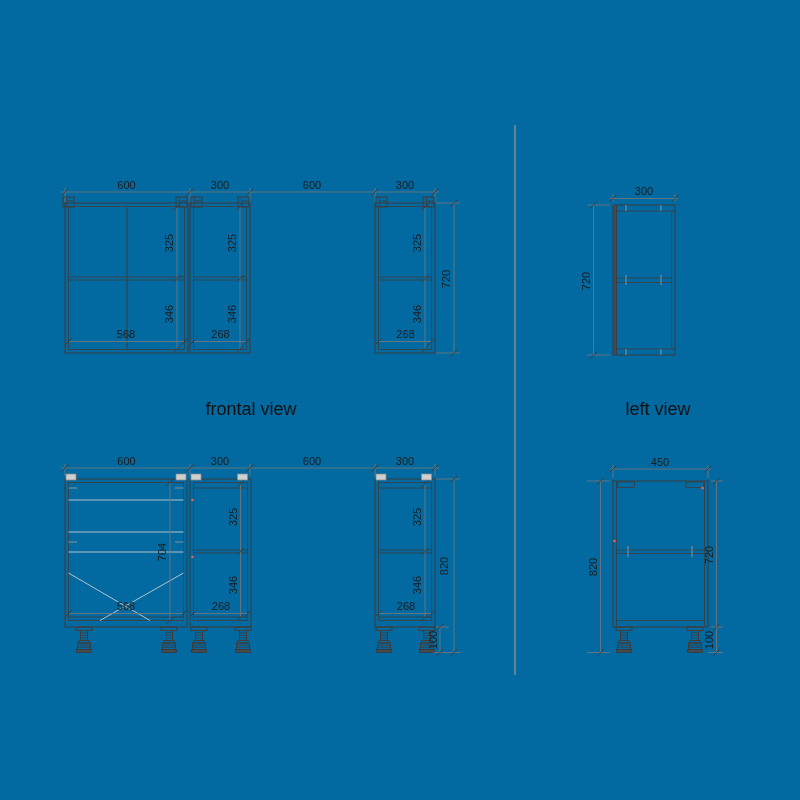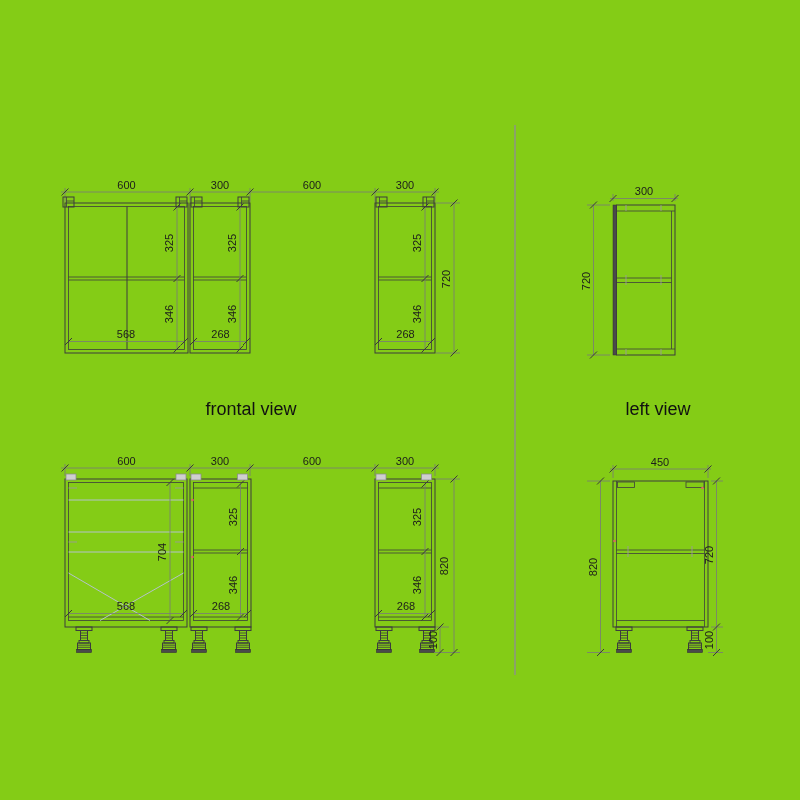--- a/index.html
+++ b/index.html
@@ -1,16 +1,16 @@
 <!DOCTYPE html>
 <html><head>
 <meta charset="utf-8">
 <style>
   html,body{margin:0;padding:0;background:#ffffff;}
-  .canvas{position:relative;width:800px;height:800px;background:#84cc16;overflow:hidden;
+  .canvas{position:relative;width:800px;height:800px;background:#0369a1;overflow:hidden;
           font-family:"Liberation Sans",sans-serif;text-align:center;}
   svg{display:block}
   .ol{stroke:#3d3d3d;stroke-width:1;fill:none}
   .thin{stroke:#3d3d3d;stroke-width:0.8;fill:none}
   .lt{stroke:#b3c3c9;stroke-width:1;fill:none}
   .dim{stroke:#787878;stroke-width:0.8;fill:none}
   .gray{stroke:#9a9a9a;stroke-width:0.9;fill:none}
   text.d{font:11px "Liberation Sans",sans-serif;fill:#1c1c1c}
   text.vl{font:18px "Liberation Sans",sans-serif;fill:#111111}
 </style>

